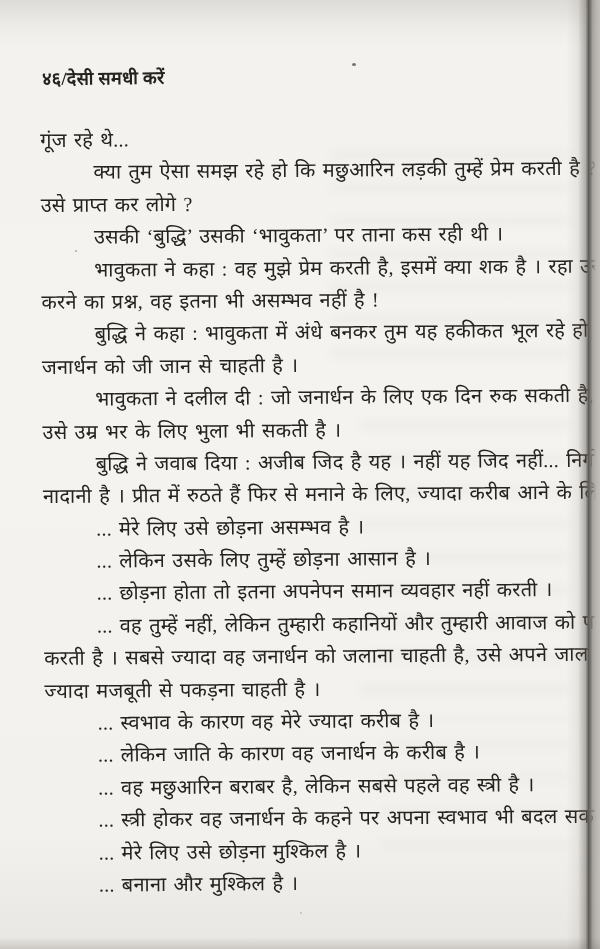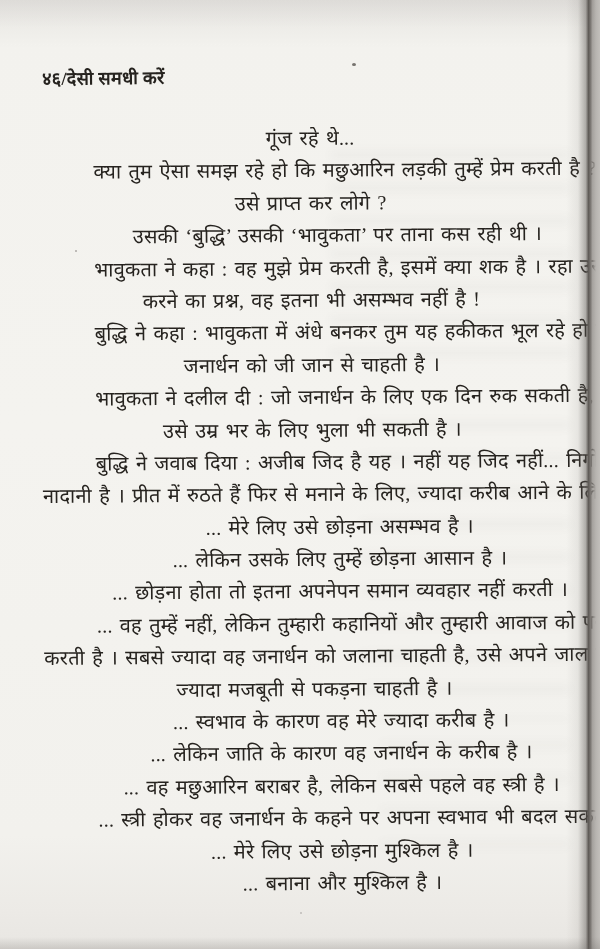--- a/index.html
+++ b/index.html
@@ -8,21 +8,20 @@
     background: #c9c7c3;
     font-family: "Liberation Serif", "DejaVu Serif", serif;
   }
   .page {
     position: relative;
     width: 600px;
     height: 949px;
     overflow: hidden;
     background:
       linear-gradient(180deg, #e9e7e4 0%, #f3f2ee 3%, #f4f3ef 45%, #f2f1ed 88%, #eceae6 96%, #e8e6e2 100%);
-    text-align: center;
   }
   
   .top-mottle {
     position: absolute;
     left: 0; top: 0;
     width: 100%; height: 48px;
     background: linear-gradient(180deg, rgba(120,116,110,0.10), rgba(120,116,110,0.0));
     pointer-events: none;
   }
   

